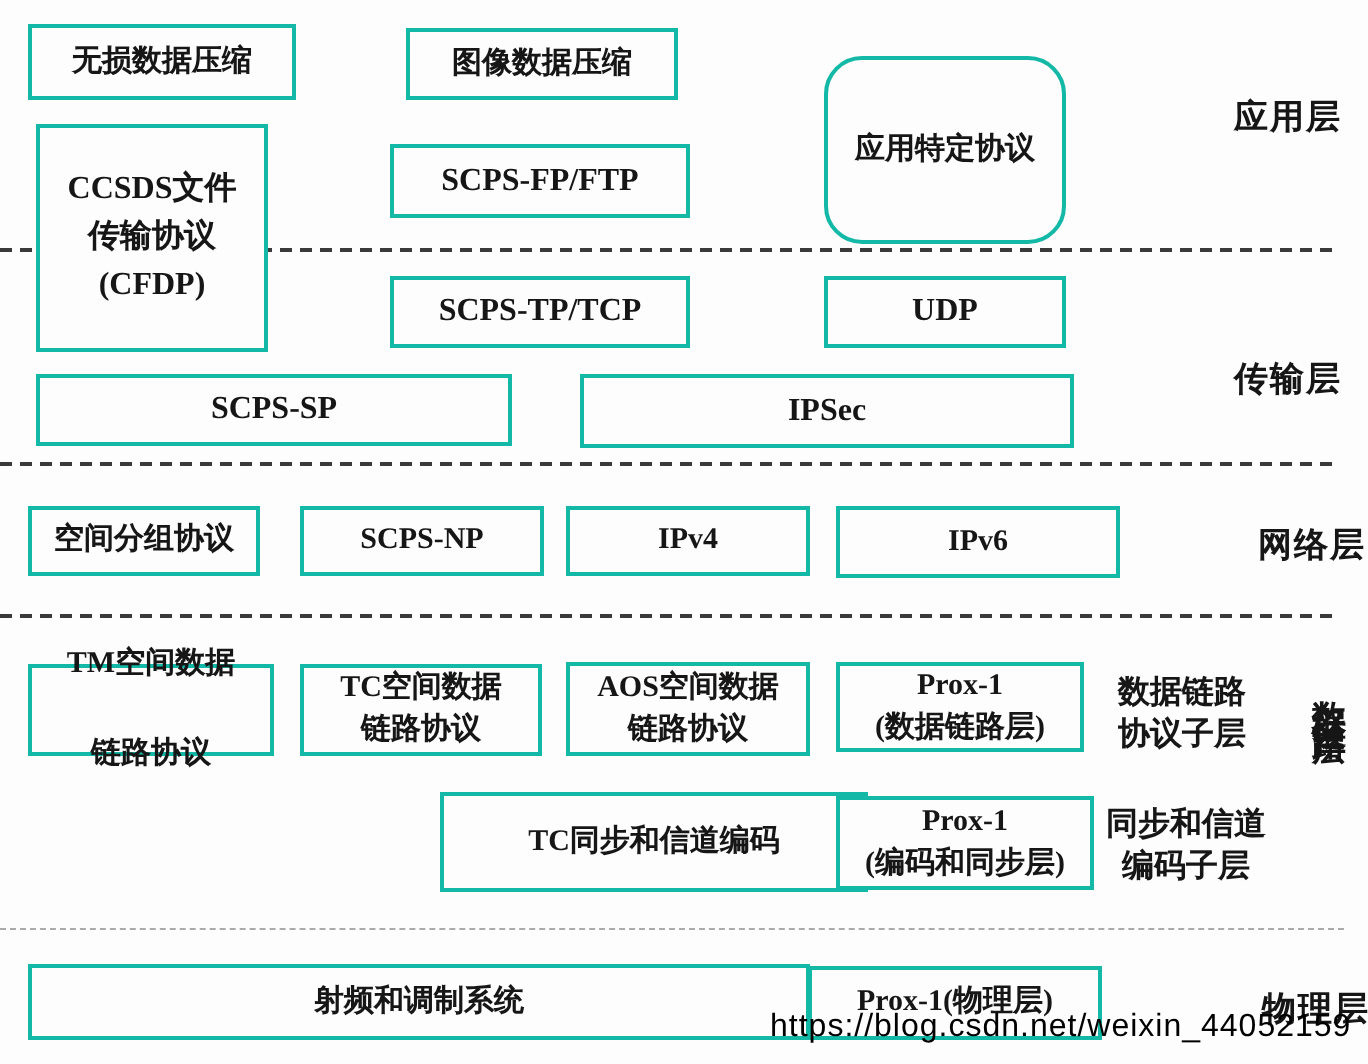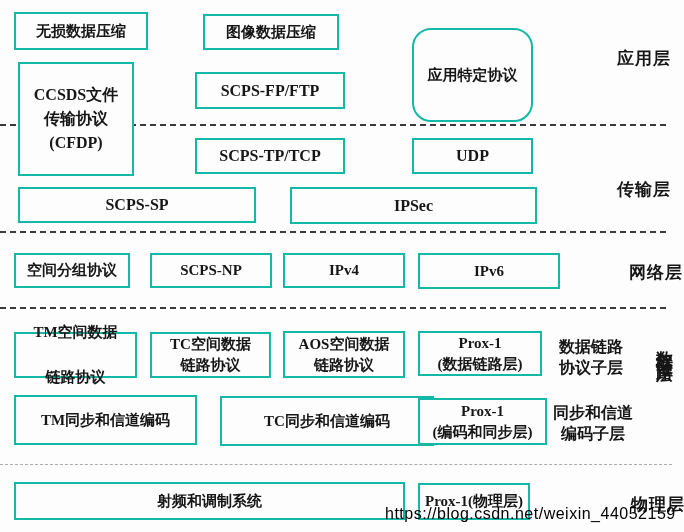--- a/index.html
+++ b/index.html
@@ -136,35 +136,32 @@
   </div>
   <div class="box" style="left:283px;top:331px;width:122px;height:47px;">
     <span>AOS空间数据</span>
     <span>链路协议</span>
   </div>
   <div class="box" style="left:418px;top:331px;width:124px;height:45px;">
     <span>Prox-1</span>
     <span>(数据链路层)</span>
   </div>
 
-  <div class="box" style="left:14px;top:395px;width:183px;height:50px;">
-    <span>TM同步和信道编码</span>
-  </div>
   <div class="box" style="left:220px;top:396px;width:214px;height:50px;">
     <span>TC同步和信道编码</span>
   </div>
   <div class="box" style="left:418px;top:398px;width:129px;height:47px;">
     <span>Prox-1</span>
     <span>(编码和同步层)</span>
   </div>
 
   <div class="box" style="left:14px;top:482px;width:391px;height:38px;">
     <span>射频和调制系统</span>
   </div>
-  <div class="box" style="left:418px;top:483px;width:112px;height:37px;">
+  <div class="box" style="left:404px;top:483px;width:147px;height:37px;">
     <span>Prox-1(物理层)</span>
   </div>
 
   <div class="layer-label" style="left:617px;top:47px;">应用层</div>
   <div class="layer-label" style="left:617px;top:178px;">传输层</div>
   <div class="layer-label" style="left:617px;top:261px;margin-left:12px;">网络层</div>
   <div class="sub-label" style="left:549px;top:402px;width:88px;">
     <span style="display:block">同步和信道</span>
     <span style="display:block">编码子层</span>
   </div>

